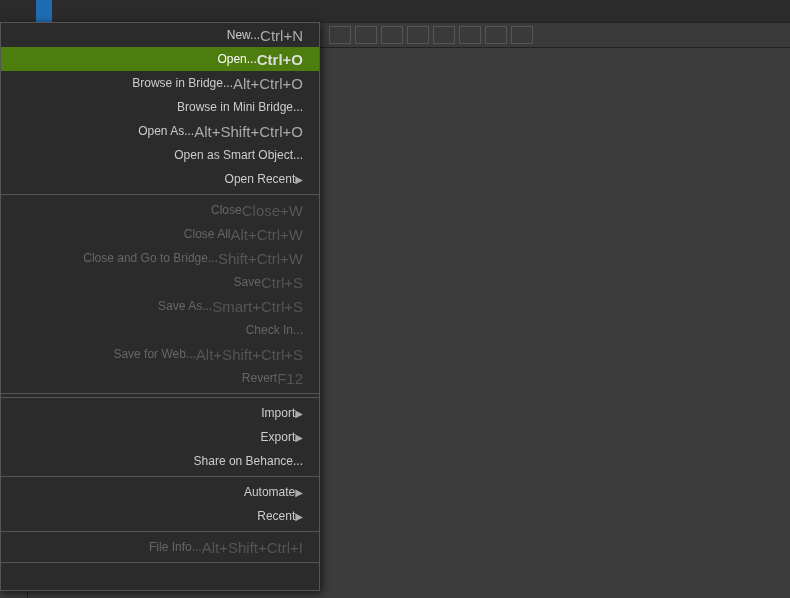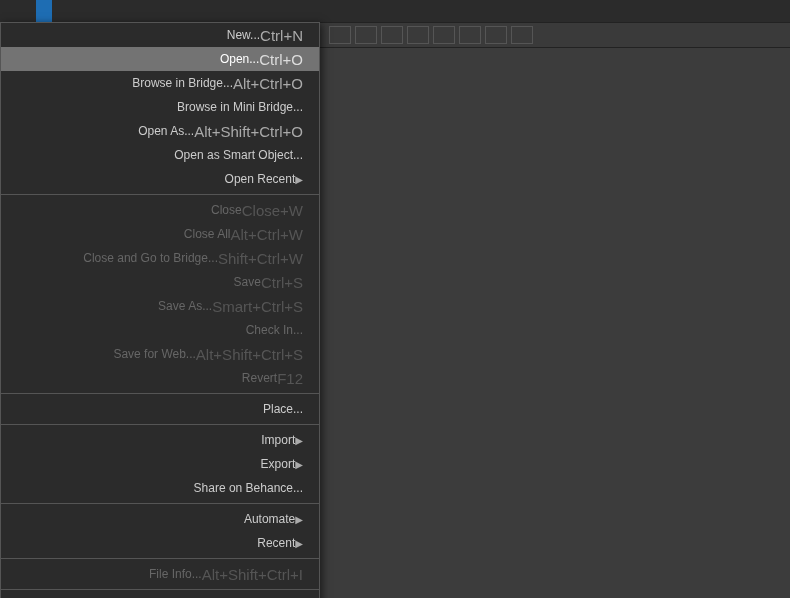--- a/index.html
+++ b/index.html
@@ -110,38 +110,39 @@
       display: flex;
       align-items: center;
       justify-content: flex-end;
       padding: 3px 16px 3px 16px;
       height: 24px;
       cursor: pointer;
       color: #ccc;
       font-size: 12px;
     }
     .dropdown-item.highlighted {
-      background: #737373;
+      background: #4d7c0f;
       color: #fff;
     }
     .dropdown-item.disabled {
       color: #666;
       cursor: default;
     }
     .dropdown-separator {
       height: 1px;
       background: #555;
       margin: 3px 0;
     }
     .dropdown-item .shortcut {
       color: #aaa;
       font-size: 15px;
     }
     .dropdown-item.highlighted .shortcut {
       color: #ddd;
+      font-weight: bold;
     }
     .dropdown-item.disabled .shortcut {
       color: #555;
     }
     .dropdown-item .arrow {
       color: #aaa;
       font-size: 10px;
     }
   </style>
 </head>
@@ -222,24 +223,20 @@
       </div>
       <div class="dropdown-item disabled">
         <span>Save for Web...</span>
         <span class="shortcut">Alt+Shift+Ctrl+S</span>
       </div>
       <div class="dropdown-item disabled">
         <span>Revert</span>
         <span class="shortcut">F12</span>
       </div>
       <div class="dropdown-separator"></div>
-      <div class="dropdown-item">
-        <span>Place...</span>
-        <span></span>
-      </div>
       <div class="dropdown-separator"></div>
       <div class="dropdown-item">
         <span>Import</span>
         <span class="arrow">▶</span>
       </div>
       <div class="dropdown-item">
         <span>Export</span>
         <span class="arrow">▶</span>
       </div>
       <div class="dropdown-item">

